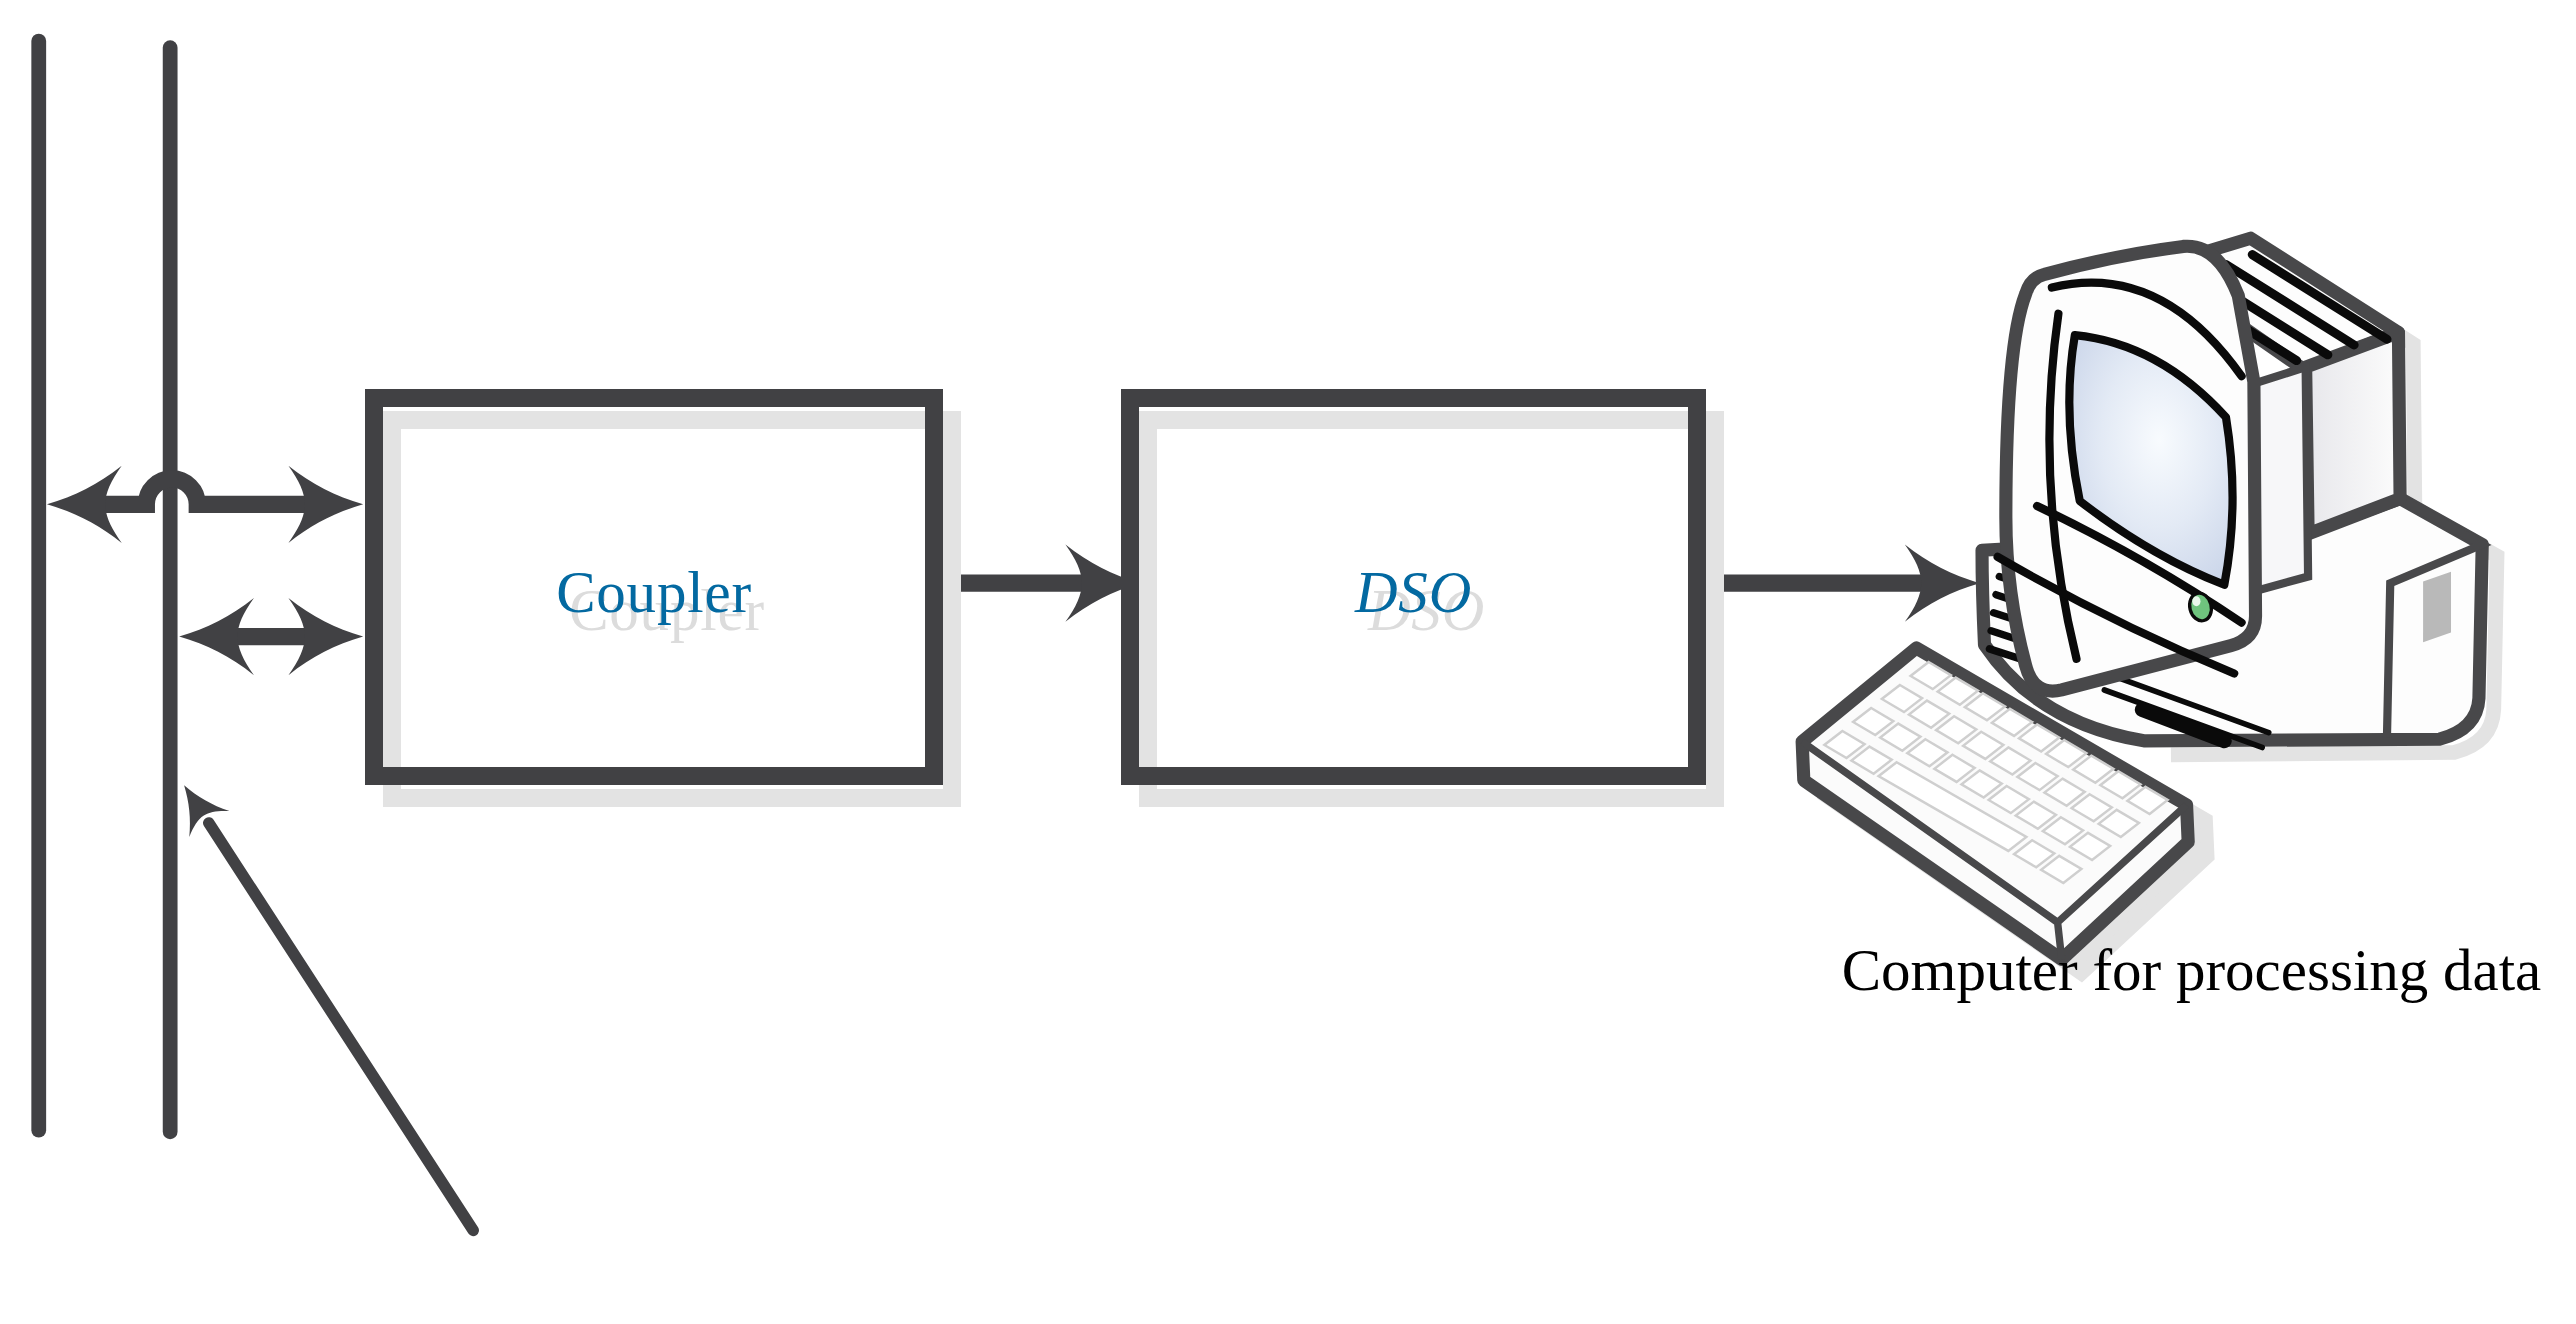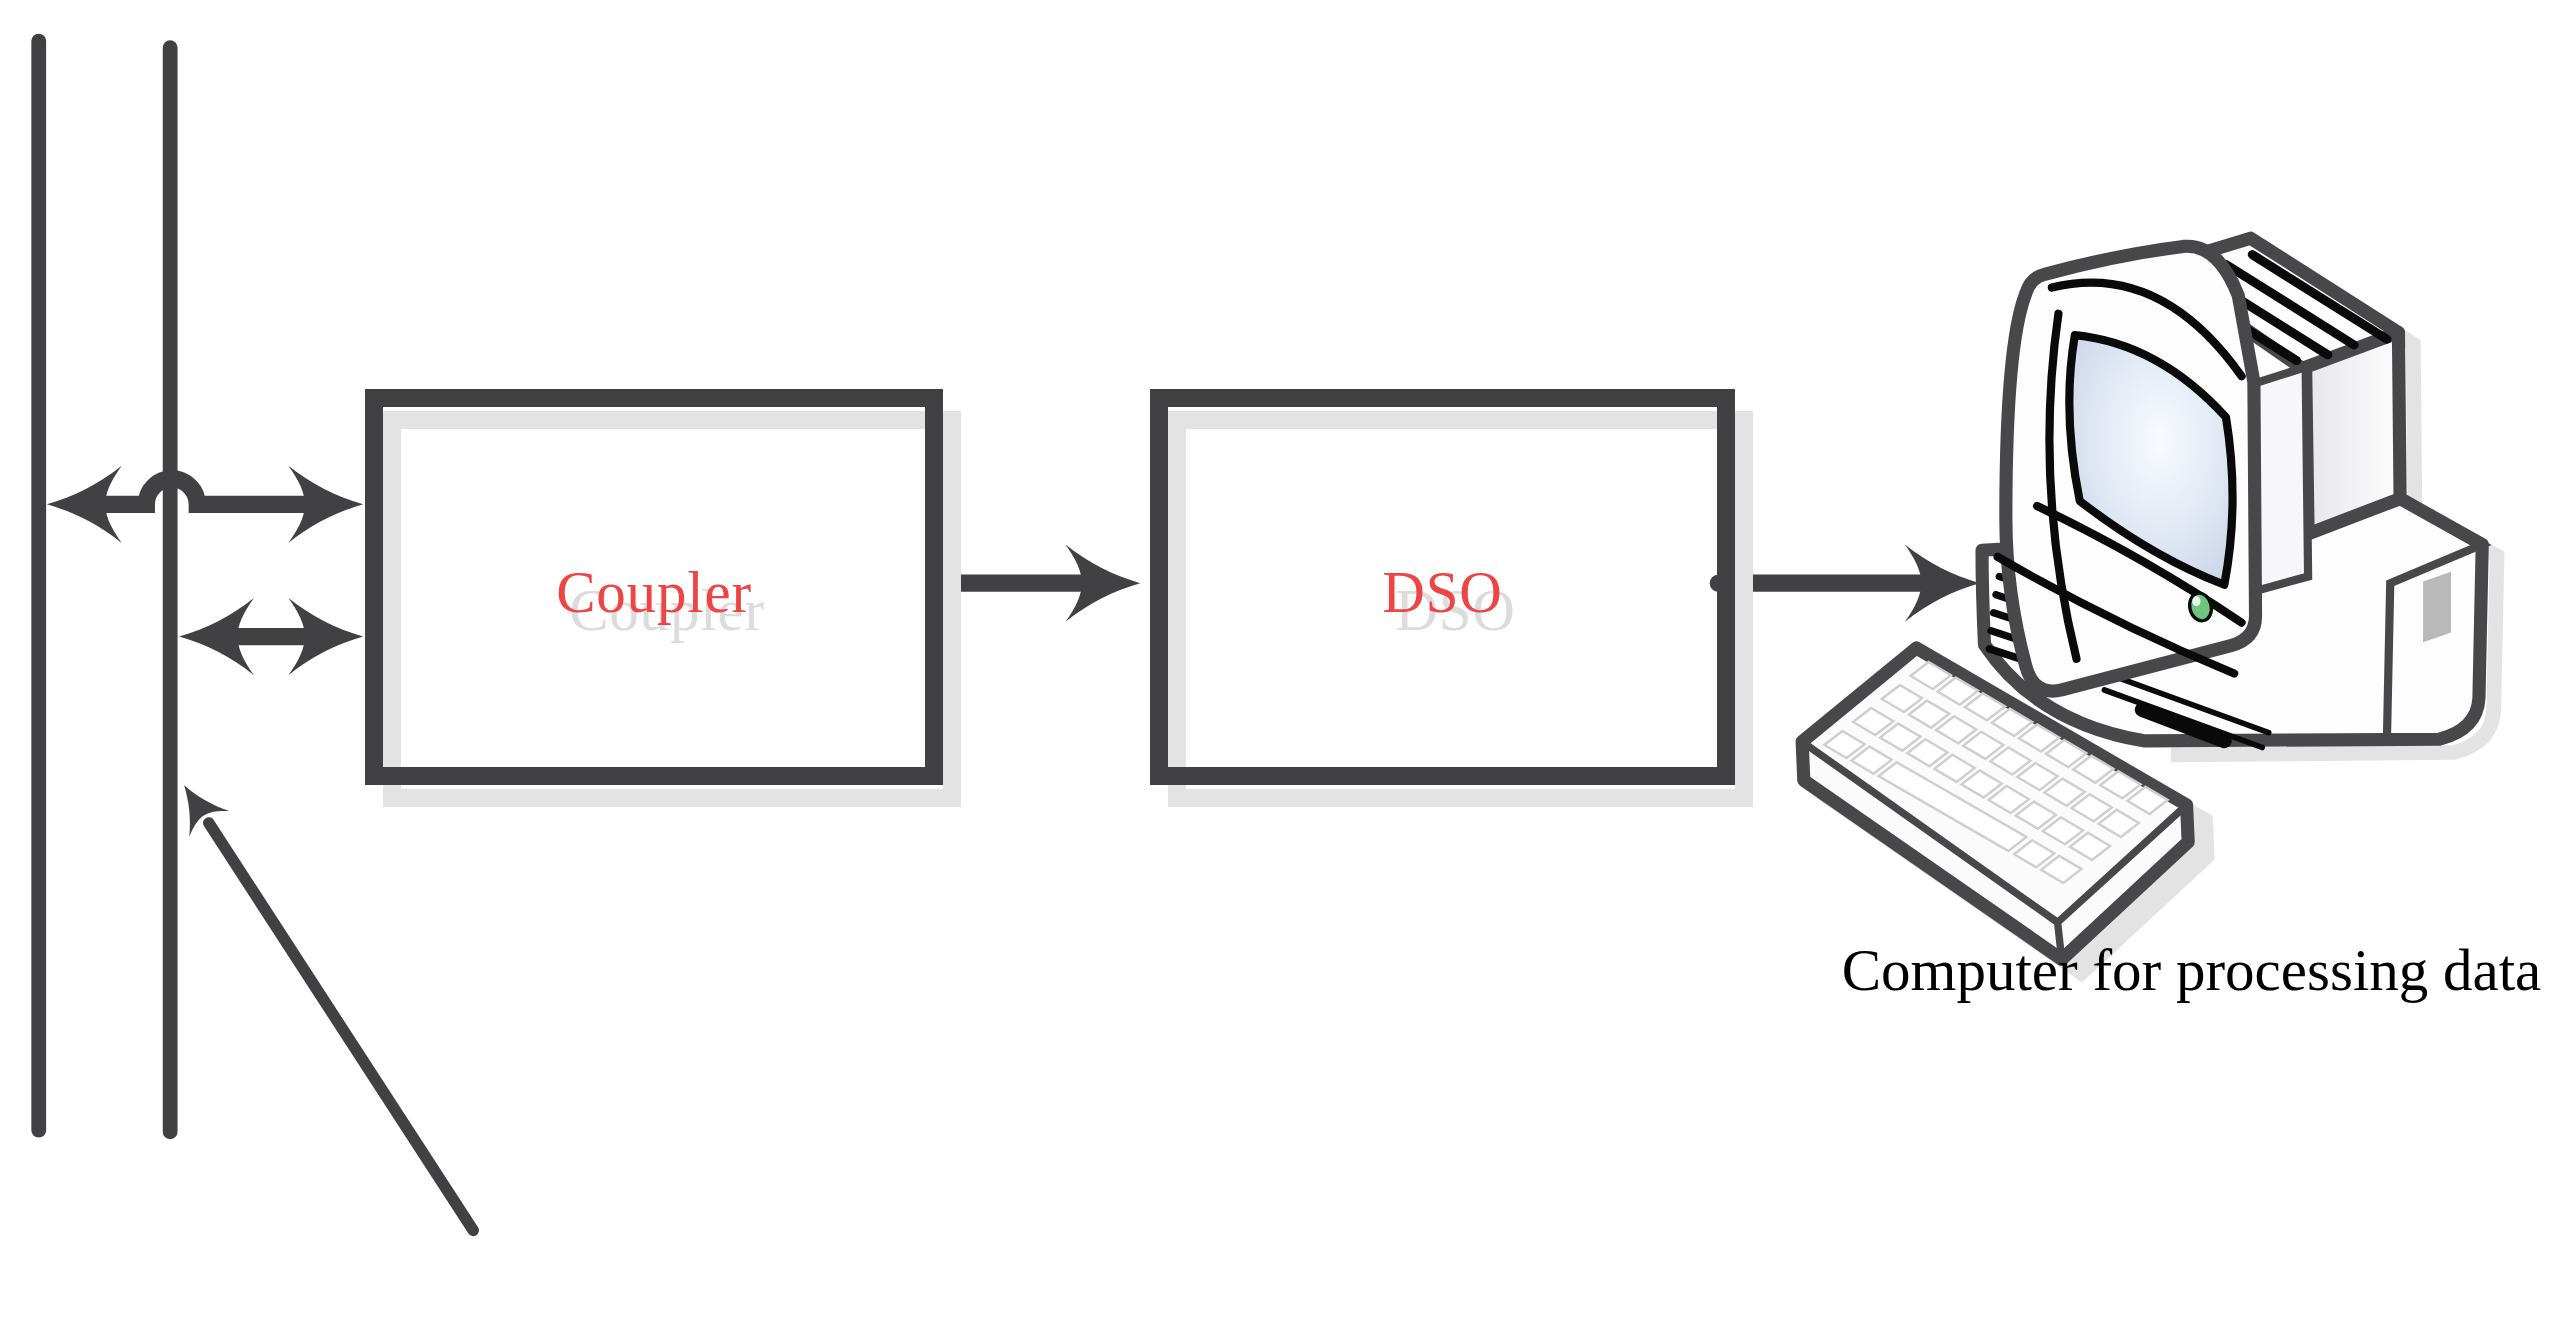--- a/index.html
+++ b/index.html
@@ -43,24 +43,24 @@
     top: 0;
     width: 100%;
     height: 100%;
     border: 18px solid #414144;
     box-sizing: border-box;
     display: flex;
     align-items: center;
     justify-content: center;
   }
   .box-coupler { left: 365px; width: 578px; }
-  .box-dso     { left: 1150px; width: 585px; }
+  .box-dso     { left: 1121px; width: 585px; font-style: italic; }
   .box-label {
     font-size: 59px;
-    color: #ef4444;
+    color: #0369a1;
     text-shadow: 13px 18px 0 #dcdcdc;
     letter-spacing: 0.8px;
     padding-top: 11.5px;
   }
   
   .note {
     position: absolute;
     color: #000000;
     font-size: 59px;
     text-align: center;

